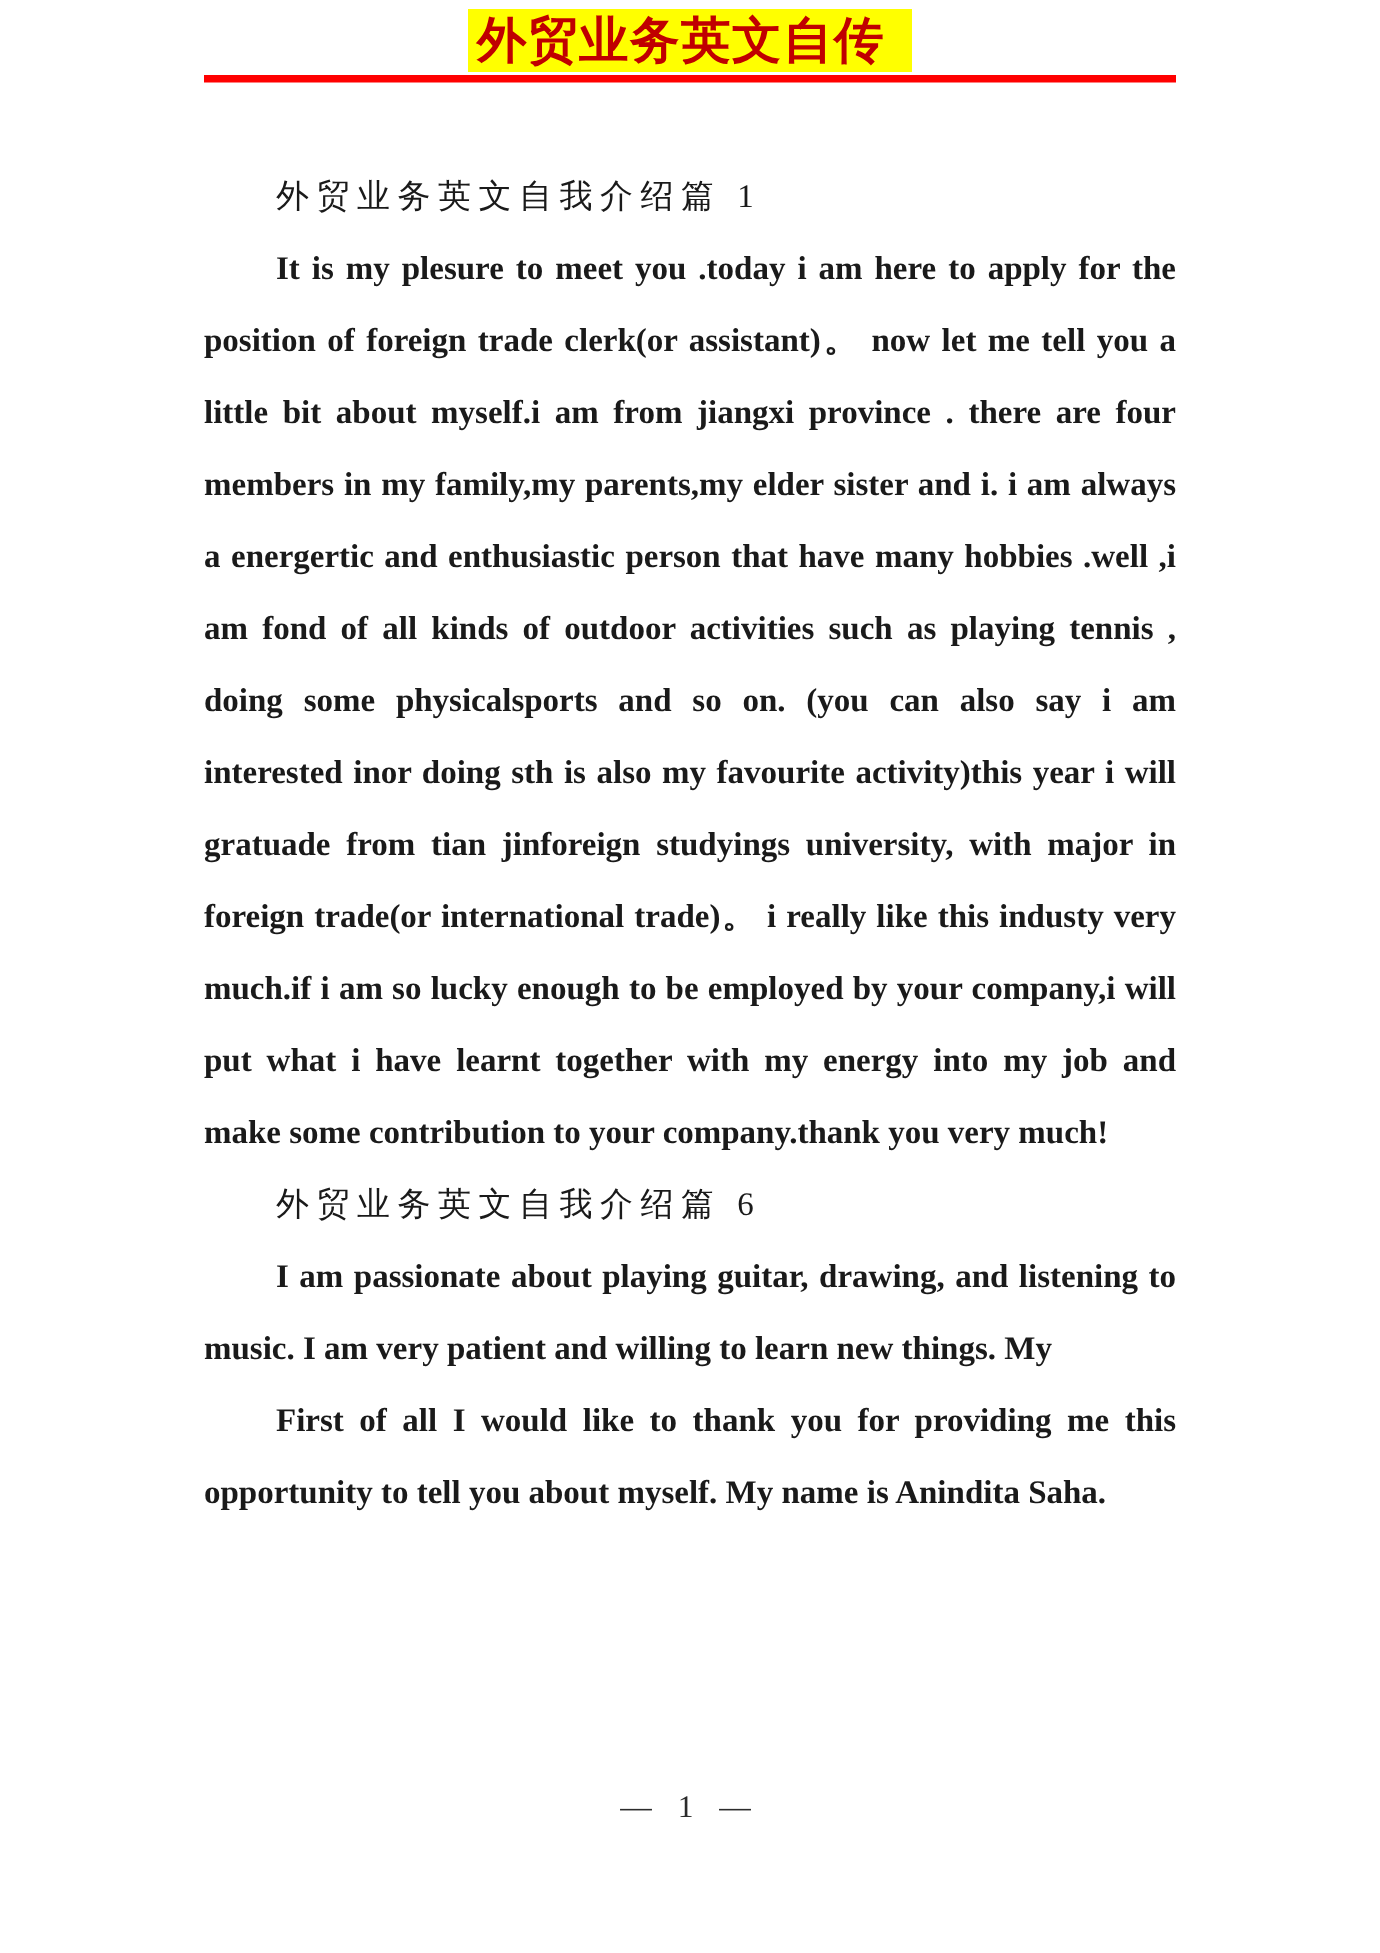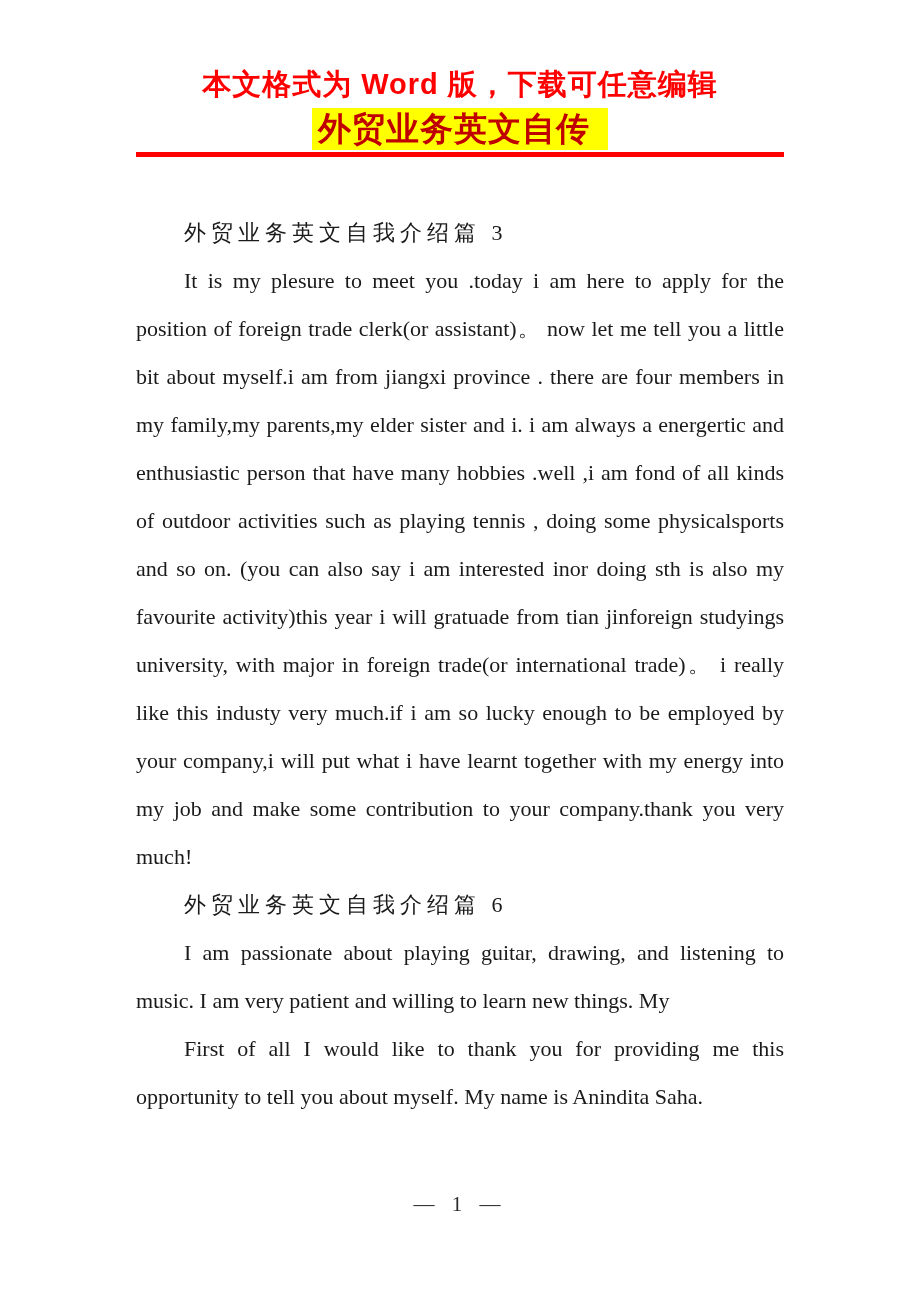--- a/index.html
+++ b/index.html
@@ -55,47 +55,47 @@
   }
   .content p { margin: 0; }
   .cn-heading {
     text-indent: 48px;
     letter-spacing: 5px;
     text-align: left;
     font-family: "Liberation Serif", "DejaVu Serif", serif;
   }
   .para {
     text-indent: 48px;
+    font-weight: bold;
   }
   .footer {
     position: absolute;
     top: 1192px;
     left: 0;
     width: 100%;
     text-align: center;
     font-size: 21px;
     color: #2b2b2b;
     letter-spacing: 6px;
   }
 </style>
 </head>
 <body>
 
 <div class="page">
 
-  <div class="notice">本文格式为 Word 版，下载可任意编辑</div>
 
   <div class="title-row">
     <span class="doc-title">外贸业务英文自传</span>
   </div>
 
   <hr class="rule">
 
   <div class="content">
-    <p class="cn-heading">外贸业务英文自我介绍篇 3</p>
+    <p class="cn-heading">外贸业务英文自我介绍篇 1</p>
     <p class="para">It is my plesure to meet you .today i am here to apply for the position of foreign trade clerk(or assistant)。 now let me tell you a little bit about myself.i am from jiangxi province . there are four members in my family,my parents,my elder sister and i. i am always a energertic and enthusiastic person that have many hobbies .well ,i am fond of all kinds of outdoor activities such as playing tennis , doing some physicalsports and so on. (you can also say i am interested inor doing sth is also my favourite activity)this year i will gratuade from tian jinforeign studyings university, with major in foreign trade(or international trade)。 i really like this industy very much.if i am so lucky enough to be employed by your company,i will put what i have learnt together with my energy into my job and make some contribution to your company.thank you very much!</p>
     <p class="cn-heading">外贸业务英文自我介绍篇 6</p>
     <p class="para">I am passionate about playing guitar, drawing, and listening to music. I am very patient and willing to learn new things. My</p>
     <p class="para">First of all I would like to thank you for providing me this opportunity to tell you about myself. My name is Anindita Saha.</p>
   </div>
 
   <div class="footer">— 1 —</div>
 
 </div>
 

